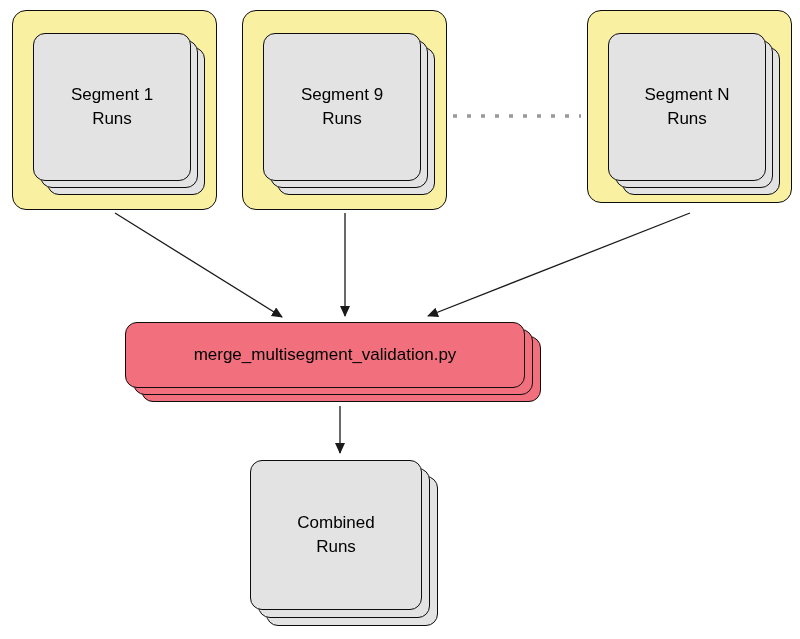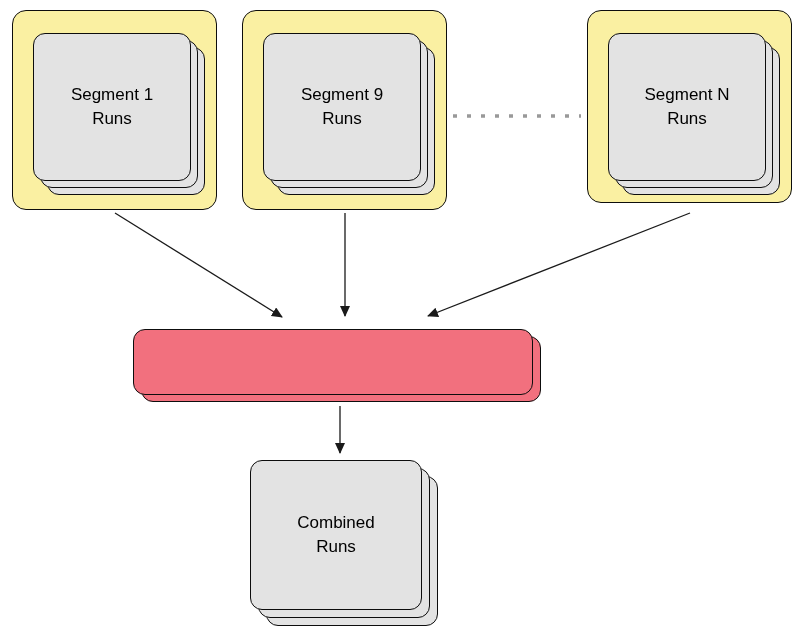--- a/index.html
+++ b/index.html
@@ -117,20 +117,23 @@
       <div class="layer l0 front">
         <span class="label">Segment N
 Runs</span>
       </div>
     </div>
   </div>
 
   <div class="stack" id="merge-stack">
     <div class="layer l2"></div>
     <div class="layer l1"></div>
+    <div class="layer l0 front">
+      <span class="label">merge_multisegment_validation.py</span>
+    </div>
   </div>
 
   <div class="stack" id="combined-stack">
     <div class="layer l2"></div>
     <div class="layer l1"></div>
     <div class="layer l0 front">
       <span class="label">Combined
 Runs</span>
     </div>
   </div>

